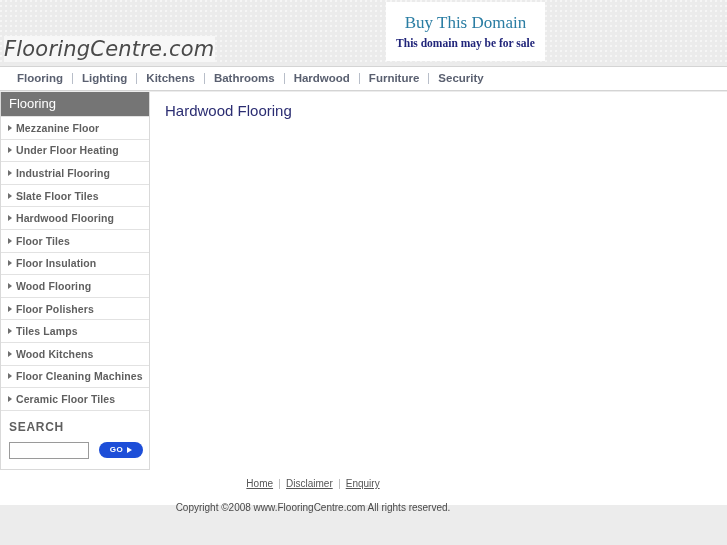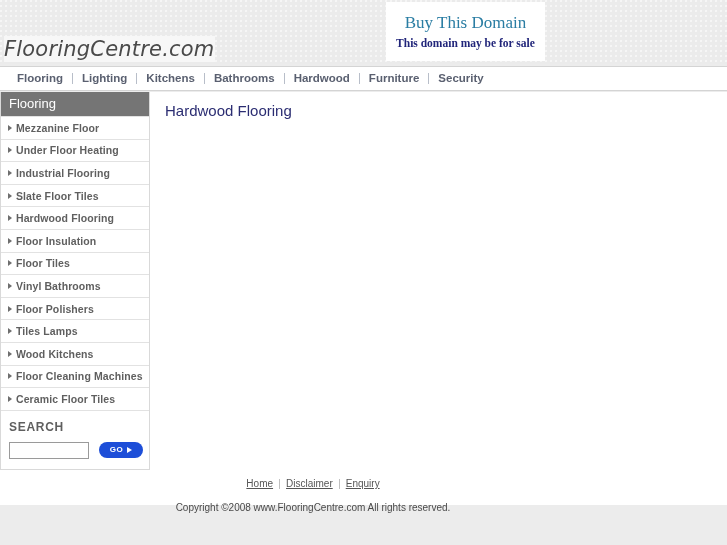--- a/index.html
+++ b/index.html
@@ -327,29 +327,29 @@
           <div class="side-item">
             <span class="tri"></span>
             <span class="side-label">Slate Floor Tiles</span>
           </div>
           <div class="side-item">
             <span class="tri"></span>
             <span class="side-label">Hardwood Flooring</span>
           </div>
           <div class="side-item">
             <span class="tri"></span>
+            <span class="side-label">Floor Tiles</span>
+          </div>
+          <div class="side-item">
+            <span class="tri"></span>
             <span class="side-label">Floor Insulation</span>
           </div>
           <div class="side-item">
             <span class="tri"></span>
-            <span class="side-label">Floor Tiles</span>
-          </div>
-          <div class="side-item">
-            <span class="tri"></span>
-            <span class="side-label">Vinyl Bathrooms</span>
+            <span class="side-label">Wood Flooring</span>
           </div>
           <div class="side-item">
             <span class="tri"></span>
             <span class="side-label">Floor Polishers</span>
           </div>
           <div class="side-item">
             <span class="tri"></span>
             <span class="side-label">Tiles Lamps</span>
           </div>
           <div class="side-item">

